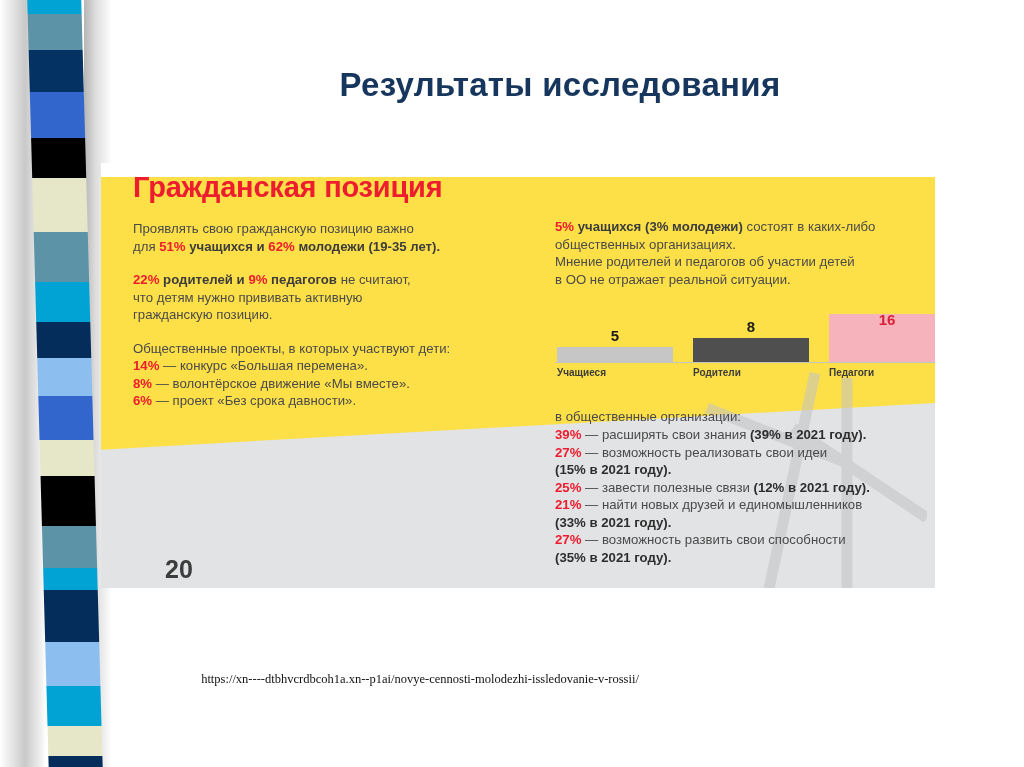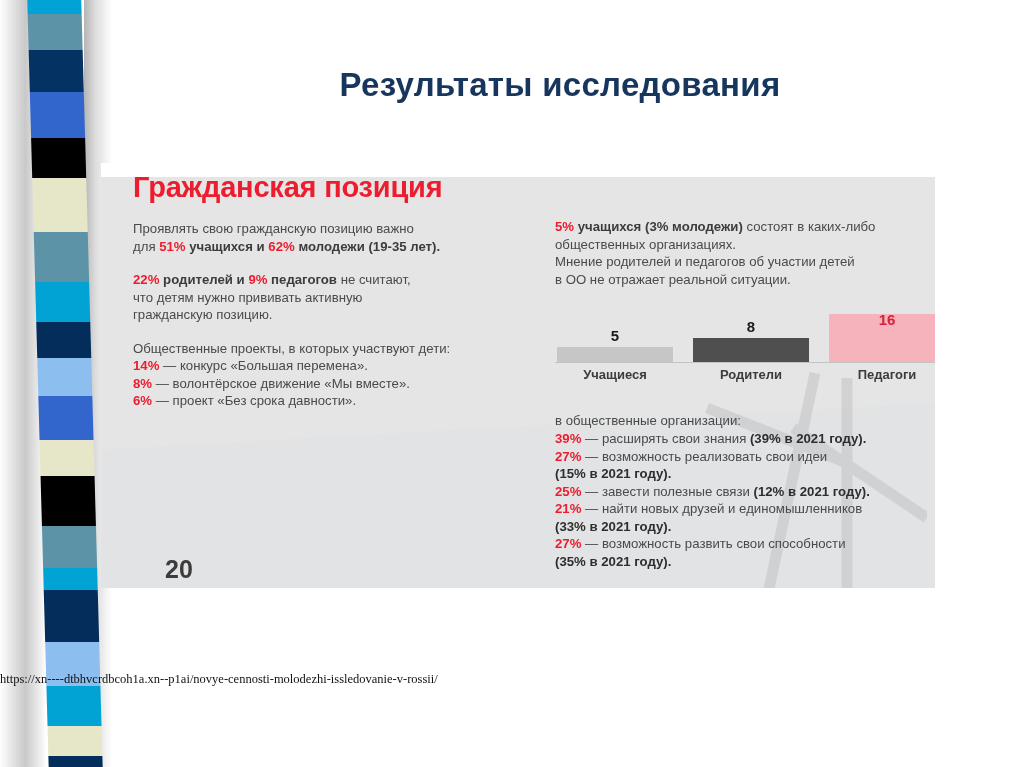--- a/index.html
+++ b/index.html
@@ -60,21 +60,21 @@
     white-space: nowrap;
   }
 
   
   #infographic {
     position: absolute;
     left: 101px;
     top: 163px;
     width: 834px;
     height: 425px;
-    background: #e5e5e5;
+    background: #fde047;
     overflow: hidden;
   }
   #panel-diagonal {
     position: absolute;
     left: -60px;
     top: 290px;
     width: 1000px;
     height: 200px;
     background: #E2E3E4;
     transform: rotate(-3.2deg);
@@ -190,22 +190,22 @@
     width: 100%;
   }
   #chart-labels {
     display: flex;
     justify-content: space-between;
     padding: 0 2px;
     margin-top: 4px;
   }
   .bar-label {
     width: 116px;
-    text-align: center;
-    font-size: 13px;
+    text-align: left;
+    font-size: 10px;
     font-weight: bold;
     color: #3C3C3C;
   }
 
   #reasons-intro {
     margin-top: 12px;
   }
   #reasons-list {
     margin-top: 1px;
   }
@@ -224,23 +224,24 @@
     left: 64px;
     bottom: 4px;
     font-size: 25px;
     font-weight: bold;
     color: #3C3C3C;
   }
 
   
   #source-url {
     position: absolute;
-    left: 0;
+    left: 12px;
     top: 672px;
     width: 816px;
+    text-align: center;
     font-family: "Liberation Serif", serif;
     font-size: 12.5px;
     color: #111111;
   }
 </style>
 </head>
 <body>
 
 <div id="stripe-band">
   <div id="stripe-shadow-left"></div>

